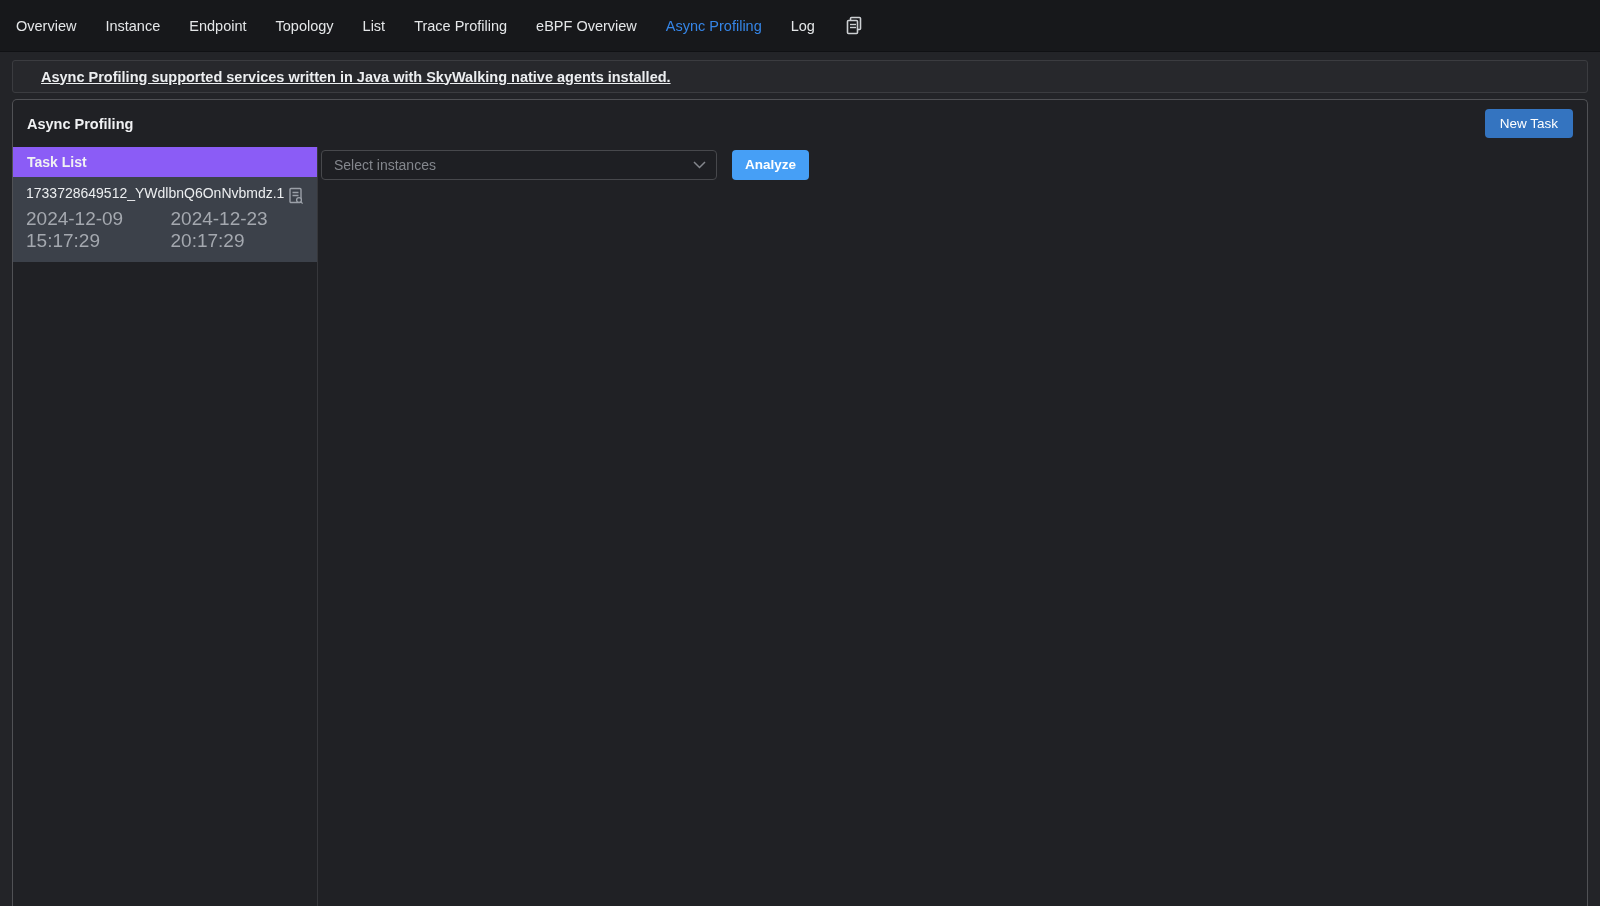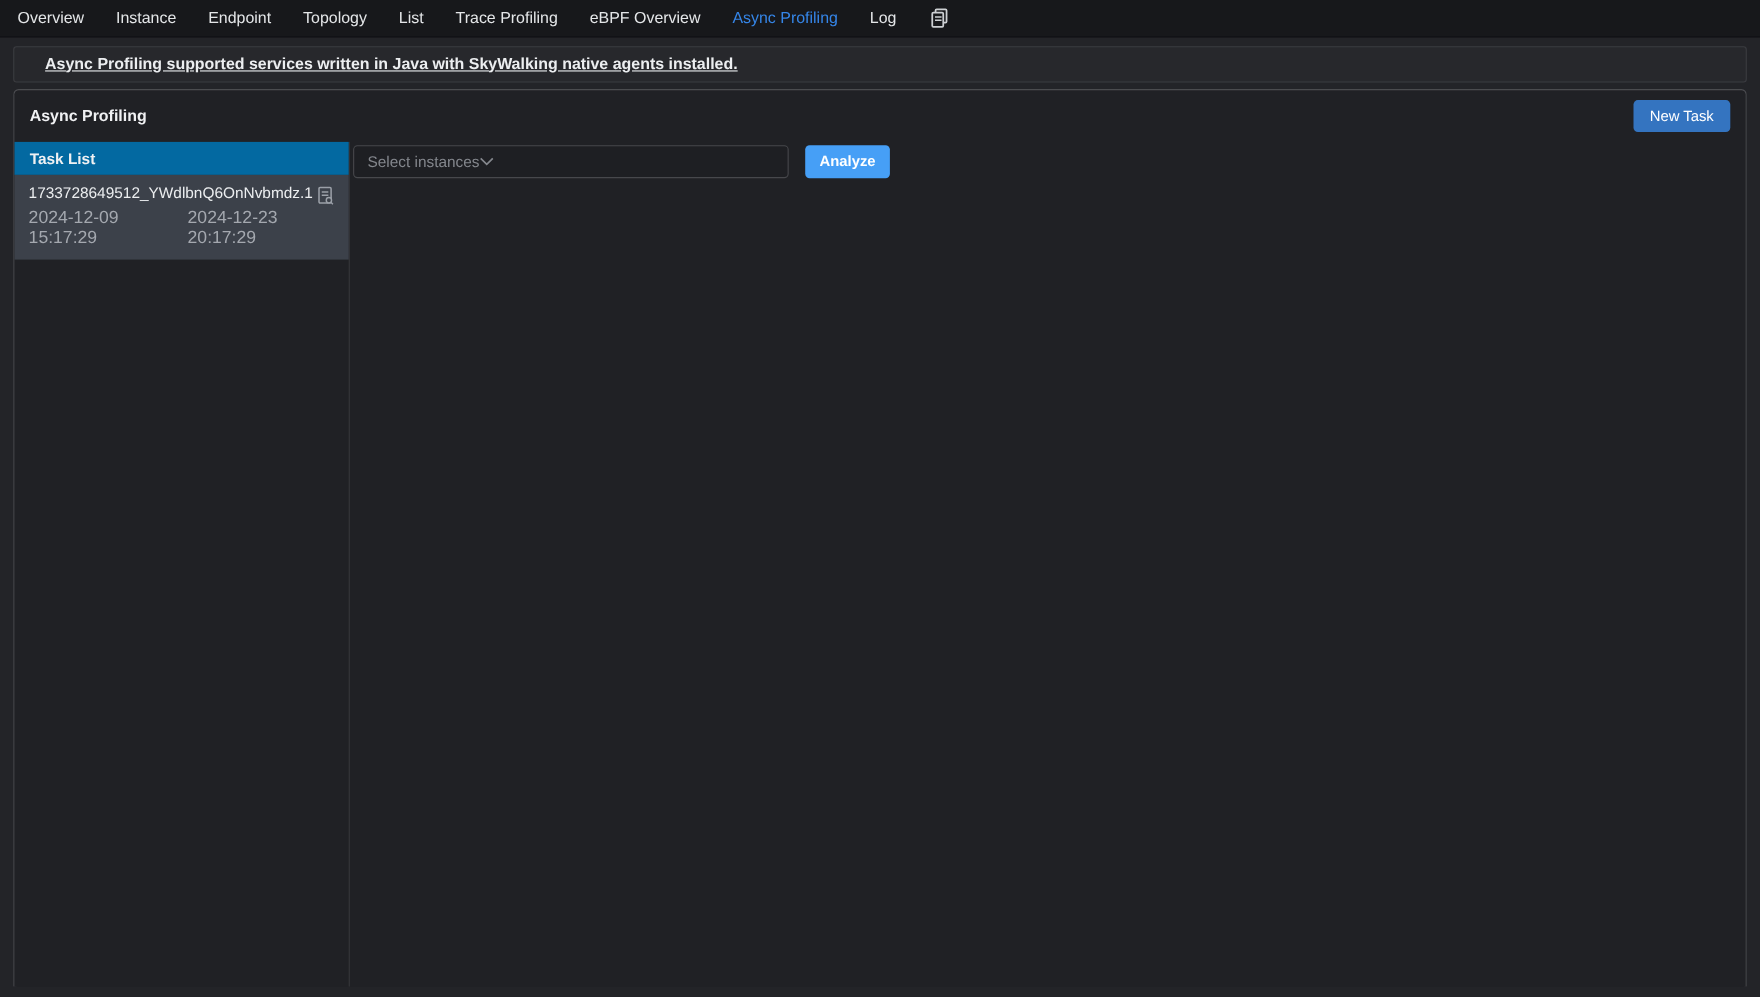--- a/index.html
+++ b/index.html
@@ -9,21 +9,21 @@
     font-family: "Liberation Sans", "DejaVu Sans", sans-serif;
   }
   body {
     width: 1600px; height: 906px;
     overflow: hidden;
     position: relative;
   }
 
   
   .navbar {
-    height: 34px;
+    height: 52px;
     background: #17181b;
     display: flex;
     align-items: center;
     padding: 0 16px;
     border-bottom: 1px solid #101114;
   }
   .nav-tab {
     color: #e4e6e8;
     font-size: 14.5px;
     margin-right: 29px;
@@ -110,21 +110,21 @@
 
   
   .task-col {
     width: 305px;
     flex: 0 0 305px;
     border-right: 1px solid #36373b;
     display: flex;
     flex-direction: column;
   }
   .task-col-header {
-    background: #0369a1;
+    background: #8b5cf6;
     padding: 7px 14px;
     height: 30px;
     color: #f0f1f3;
     font-size: 14px;
     font-weight: 700;
     display: flex;
     align-items: center;
   }
   .task-item {
     background: #3c414a;
@@ -135,21 +135,21 @@
   .task-item-name {
     color: #eceef0;
     font-size: 14px;
     margin-bottom: 7px;
     padding-right: 26px;
     overflow: hidden;
     white-space: nowrap;
   }
   .task-item-dates {
     color: #a4a8af;
-    font-size: 16px;
+    font-size: 19px;
     display: flex;
     gap: 11px;
   }
   .task-item-view {
     position: absolute;
     top: 10px;
     right: 13px;
     cursor: pointer;
     display: inline-flex;
   }
@@ -166,20 +166,21 @@
     height: 30px;
     margin-top: 1px;
   }
   .select-box {
     height: 30px;
     background: #1e1f23;
     border: 1px solid #47484c;
     border-radius: 4px;
     display: flex;
     align-items: center;
+    justify-content: space-between;
     padding: 0 10px 0 12px;
     cursor: pointer;
   }
   .select-box .placeholder {
     color: #84878d;
     font-size: 14px;
   }
   .select-instances { width: 396px; margin-right: 15px; }
   .select-event { width: 293px; margin-right: 15px; }
   .chevron { display: inline-flex; }

